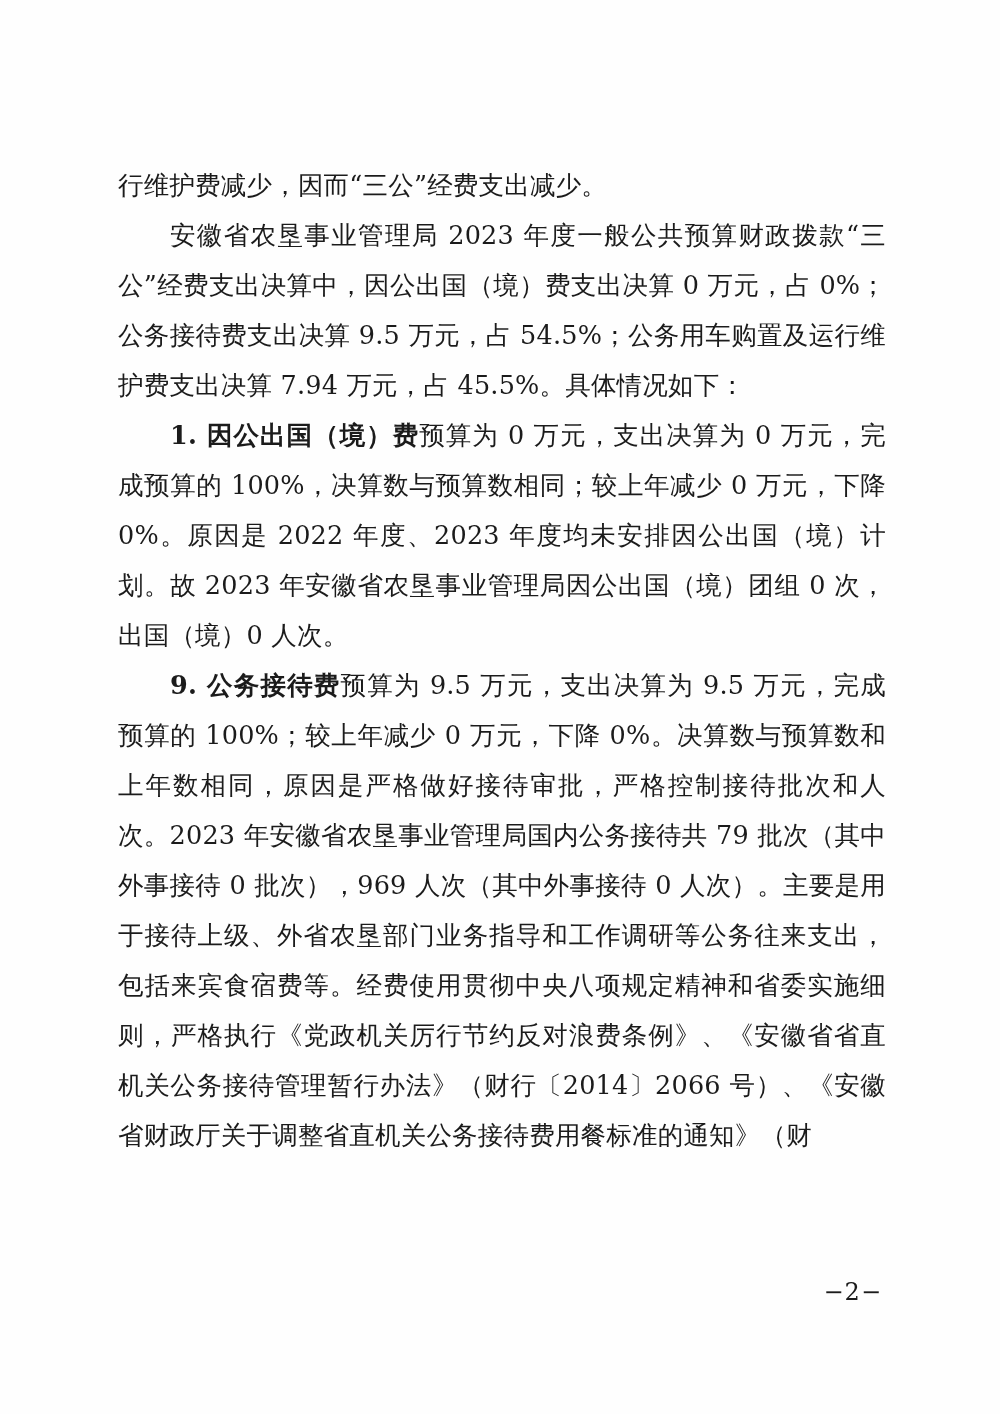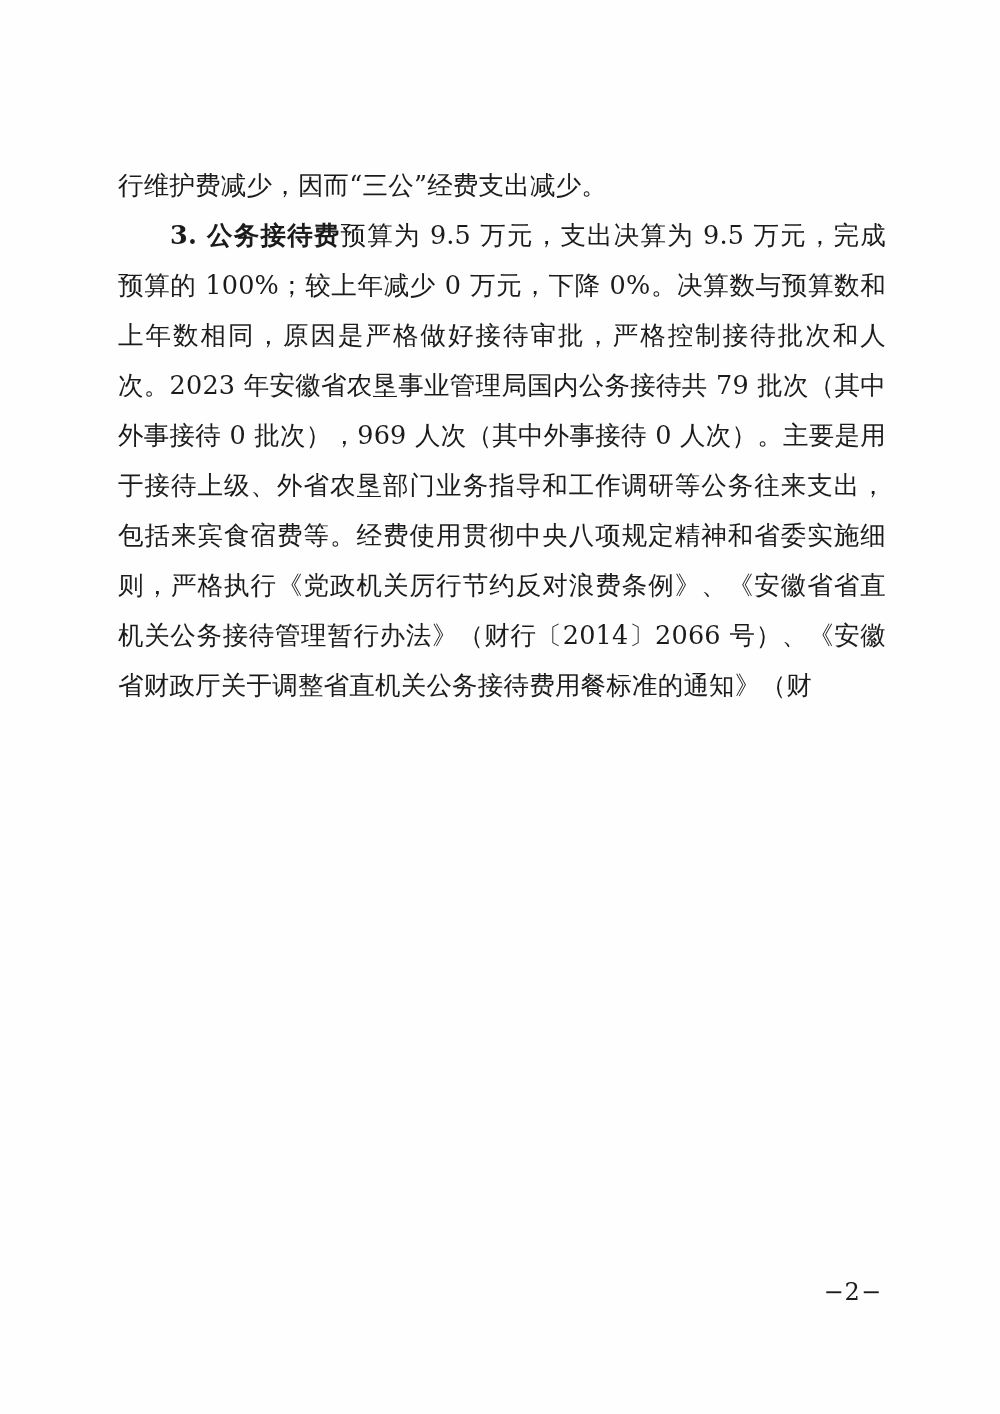--- a/index.html
+++ b/index.html
@@ -52,22 +52,28 @@
 <body>
 
 <div class="page">
   <div class="content">
 
     <p class="para">
       <span>行维护费减少，因而“三公”经费支出减少。</span>
     </p>
 
 
-
+    <p class="para indent2">
+      <span>安徽省农垦事业管理局 2023 年度一般公共预算财政拨款“三公”经费支出决算中，因公出国（境）费支出决算 0 万元，占 0%；公务接待费支出决算 9.5 万元，占 54.5%；公务用车购置及运行维护费支出决算 7.94 万元，占 45.5%。具体情况如下：</span>
+    </p>
 
     <p class="para indent2">
-      <span class="bold-lead">3. 公务接待费</span><span>预算为 9.5 万元，支出决算为 9.5 万元，完成预算的 100%；较上年减少 0 万元，下降 0%。决算数与预算数和上年数相同，原因是严格做好接待审批，严格控制接待批次和人次。2023 年安徽省农垦事业管理局国内公务接待共 79 批次（其中外事接待 0 批次），969 人次（其中外事接待 0 人次）。主要是用于接待上级、外省农垦部门业务指导和工作调研等公务往来支出，包括来宾食宿费等。经费使用贯彻中央八项规定精神和省委实施细则，严格执行《党政机关厉行节约反对浪费条例》、《安徽省省直机关公务接待管理暂行办法》（财行〔2014〕2066 号）、《安徽省财政厅关于调整省直机关公务接待费用餐标准的通知》（财</span>
+      <span class="bold-lead">1. 因公出国（境）费</span><span>预算为 0 万元，支出决算为 0 万元，完成预算的 100%，决算数与预算数相同；较上年减少 0 万元，下降 0%。原因是 2022 年度、2023 年度均未安排因公出国（境）计划。故 2023 年安徽省农垦事业管理局因公出国（境）团组 0 次，出国（境）0 人次。</span>
+    </p>
+
+    <p class="para indent2">
+      <span class="bold-lead">9. 公务接待费</span><span>预算为 9.5 万元，支出决算为 9.5 万元，完成预算的 100%；较上年减少 0 万元，下降 0%。决算数与预算数和上年数相同，原因是严格做好接待审批，严格控制接待批次和人次。2023 年安徽省农垦事业管理局国内公务接待共 79 批次（其中外事接待 0 批次），969 人次（其中外事接待 0 人次）。主要是用于接待上级、外省农垦部门业务指导和工作调研等公务往来支出，包括来宾食宿费等。经费使用贯彻中央八项规定精神和省委实施细则，严格执行《党政机关厉行节约反对浪费条例》、《安徽省省直机关公务接待管理暂行办法》（财行〔2014〕2066 号）、《安徽省财政厅关于调整省直机关公务接待费用餐标准的通知》（财</span>
     </p>
 
   </div>
 
   <div class="pagenum">−2−</div>
 </div>
 
 </body></html>

